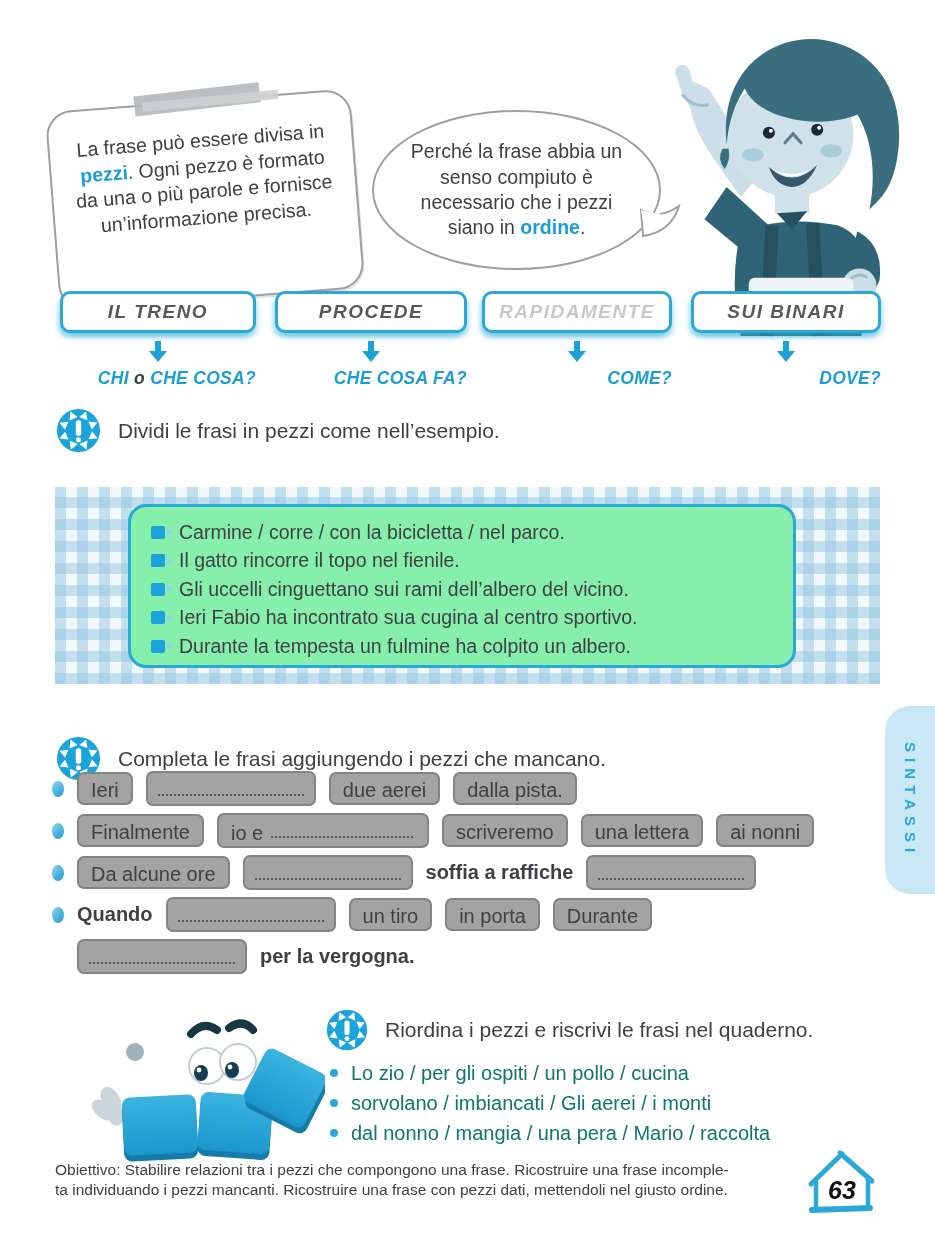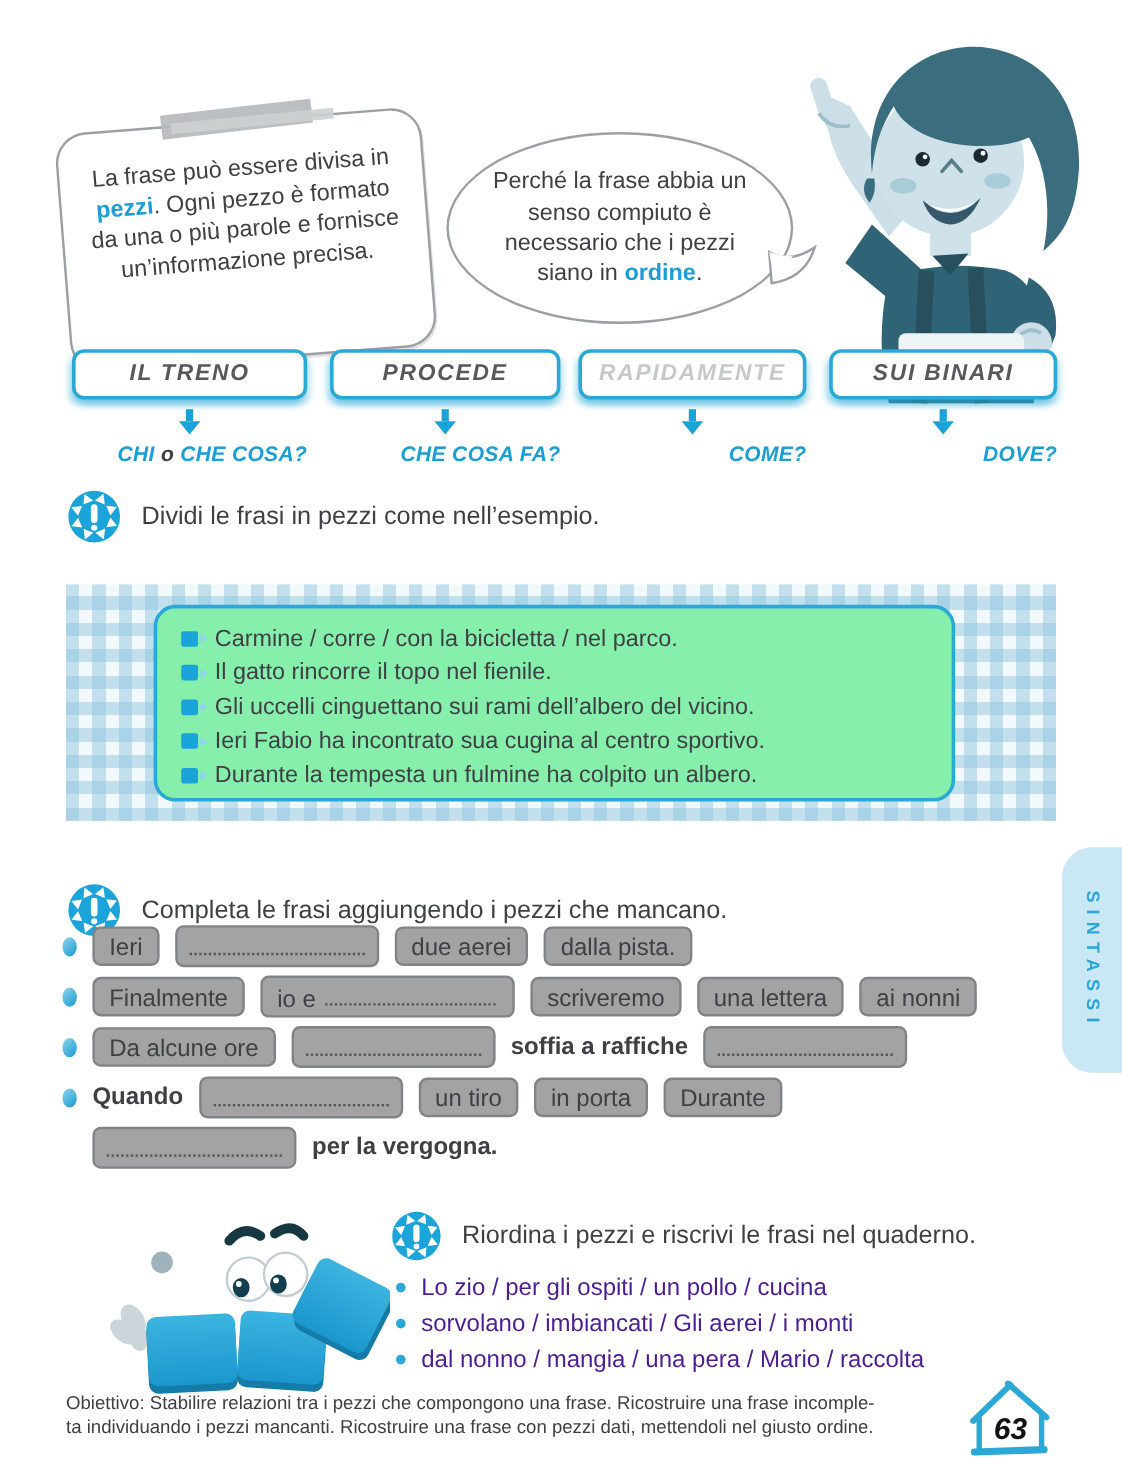--- a/index.html
+++ b/index.html
@@ -80,21 +80,21 @@
   .boxdots .dots{margin-left:8px;}
   .ctext{font-size:20px;color:#3f4043;white-space:nowrap;font-weight:bold;}
 
   
   .side-tab{position:absolute;right:0;top:706px;width:50px;height:188px;background:#c9e7f5;
     border-radius:25px 0 0 25px;display:flex;align-items:center;justify-content:center;}
   .side-tab span{writing-mode:vertical-rl;font-weight:800;font-size:15px;letter-spacing:6px;color:#2aa7d6;}
 
   
   .reorder{position:absolute;left:330px;top:1058px;list-style:none;margin:0;padding:0;}
-  .reorder li{display:flex;align-items:center;gap:13px;height:30px;font-size:20px;color:#4c1d95;}
+  .reorder li{display:flex;align-items:center;gap:13px;height:30px;font-size:20px;color:#0f766e;}
   .dot{width:8px;height:8px;border-radius:50%;background:#2aa7d6;flex:0 0 8px;}
 
   
   .mascot{position:absolute;left:45px;top:1004px;width:280px;height:162px;}
 
   
   .objective{position:absolute;left:55px;top:1160px;width:752px;font-size:15.5px;line-height:1.3;color:#3f4043;}
   .badge{position:absolute;left:802px;top:1144px;width:80px;height:74px;}
 </style>
 </head>

